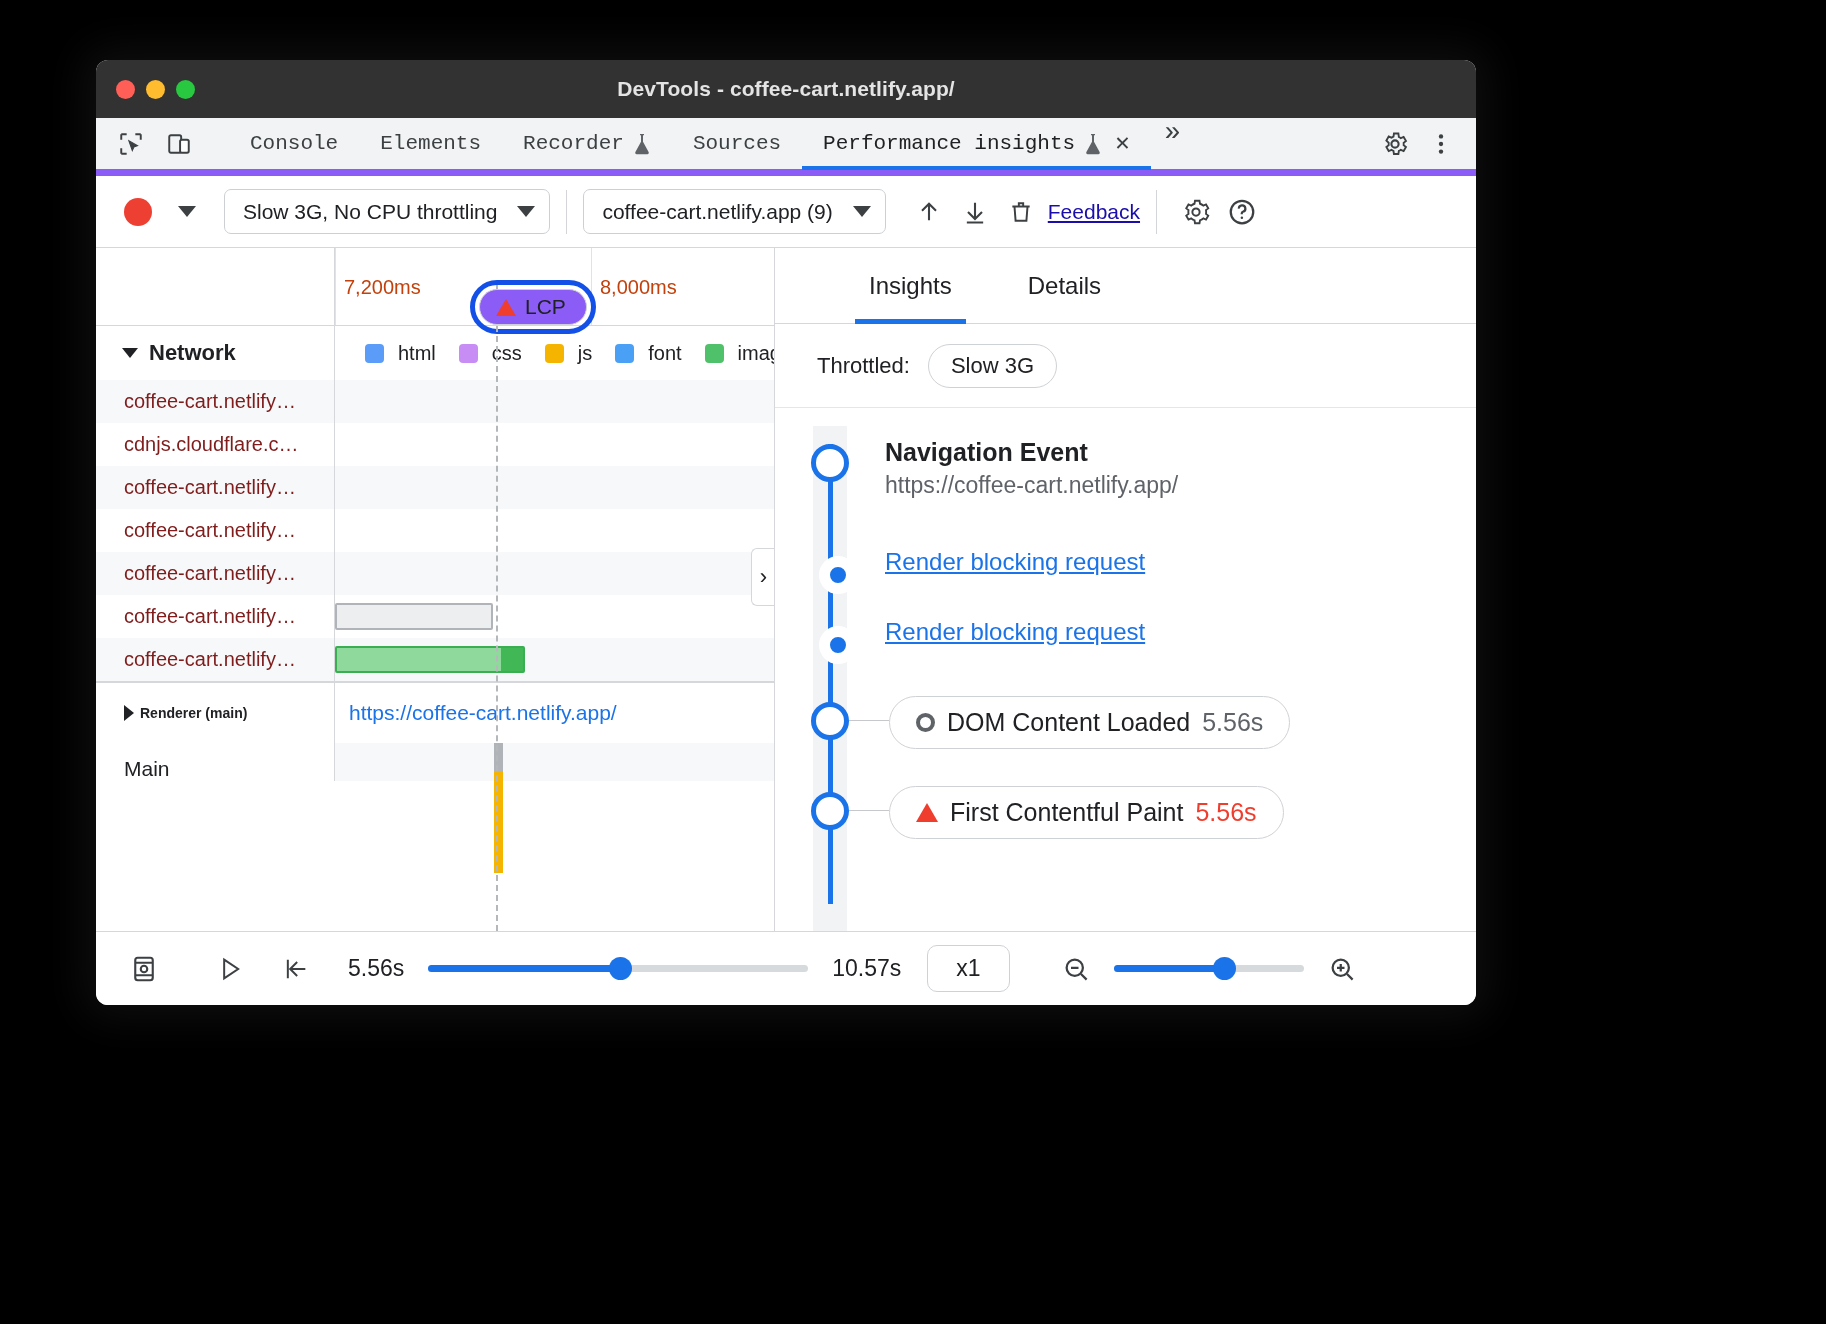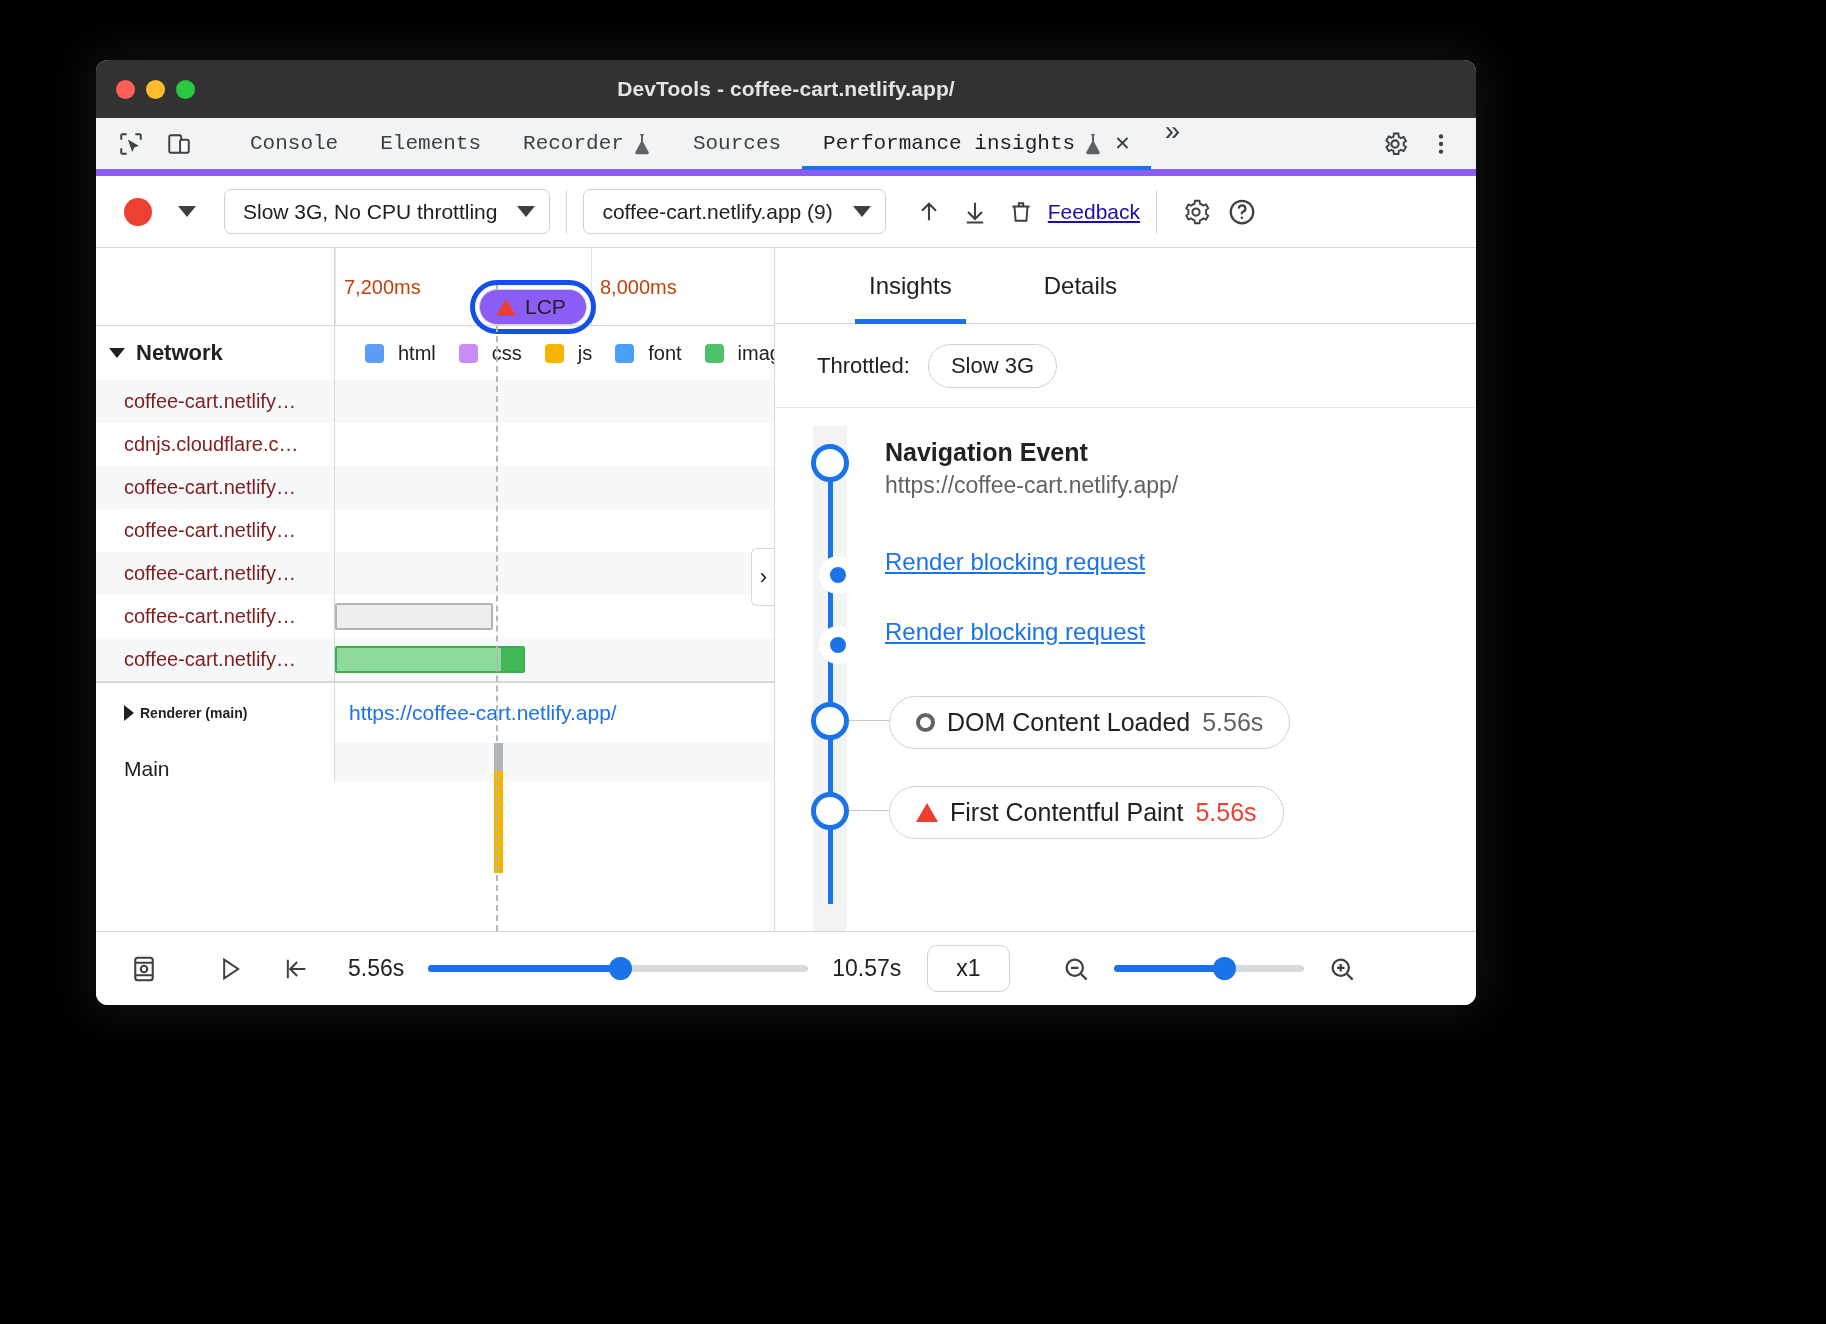--- a/index.html
+++ b/index.html
@@ -166,21 +166,21 @@
     border-right: 1px solid #d5d7da;
     display: flex; align-items: center;
     padding-left: 28px; font-size: 20px; color: #7f1d1d;
     white-space: nowrap; overflow: hidden;
   }
   .row .lane { flex: 1; position: relative; }
   .row.alt { background: #f7f8f9; }
   .grouphdr { height: 54px; }
   .grouphdr .name {
     color: #202124; font-size: 22px; font-weight: bold;
-    padding-left: 13px; gap: 6px; align-items: center;
+    padding-left: 26px; gap: 6px; align-items: center;
   }
   .tri-dn {
     width: 0; height: 0; flex: 0 0 auto;
     border-left: 8px solid transparent; border-right: 8px solid transparent;
     border-top: 10px solid #202124; margin-right: 5px;
   }
   .tri-rt {
     width: 0; height: 0; flex: 0 0 auto;
     border-top: 8px solid transparent; border-bottom: 8px solid transparent;
     border-left: 10px solid #202124; margin-right: 6px;
@@ -224,21 +224,21 @@
     display: flex; align-items: center; justify-content: center;
     font-size: 22px; color: #202124; z-index: 5;
   }
 
   
   #ins-pane { flex: 1; display: flex; flex-direction: column; background: #fff; min-width: 0; }
   #ins-tabs {
     height: 76px; flex: 0 0 76px;
     display: flex; align-items: stretch;
     border-bottom: 1px solid #d5d7da;
-    padding-left: 86px; gap: 76px;
+    padding-left: 86px; gap: 60px;
   }
   .itab {
     display: flex; align-items: center;
     font-size: 24px; color: #202124; position: relative;
     padding: 0 8px;
   }
   .itab.active::after {
     content: ""; position: absolute; left: -6px; right: -6px; bottom: -1px;
     height: 5px; background: #1a73e8;
   }

